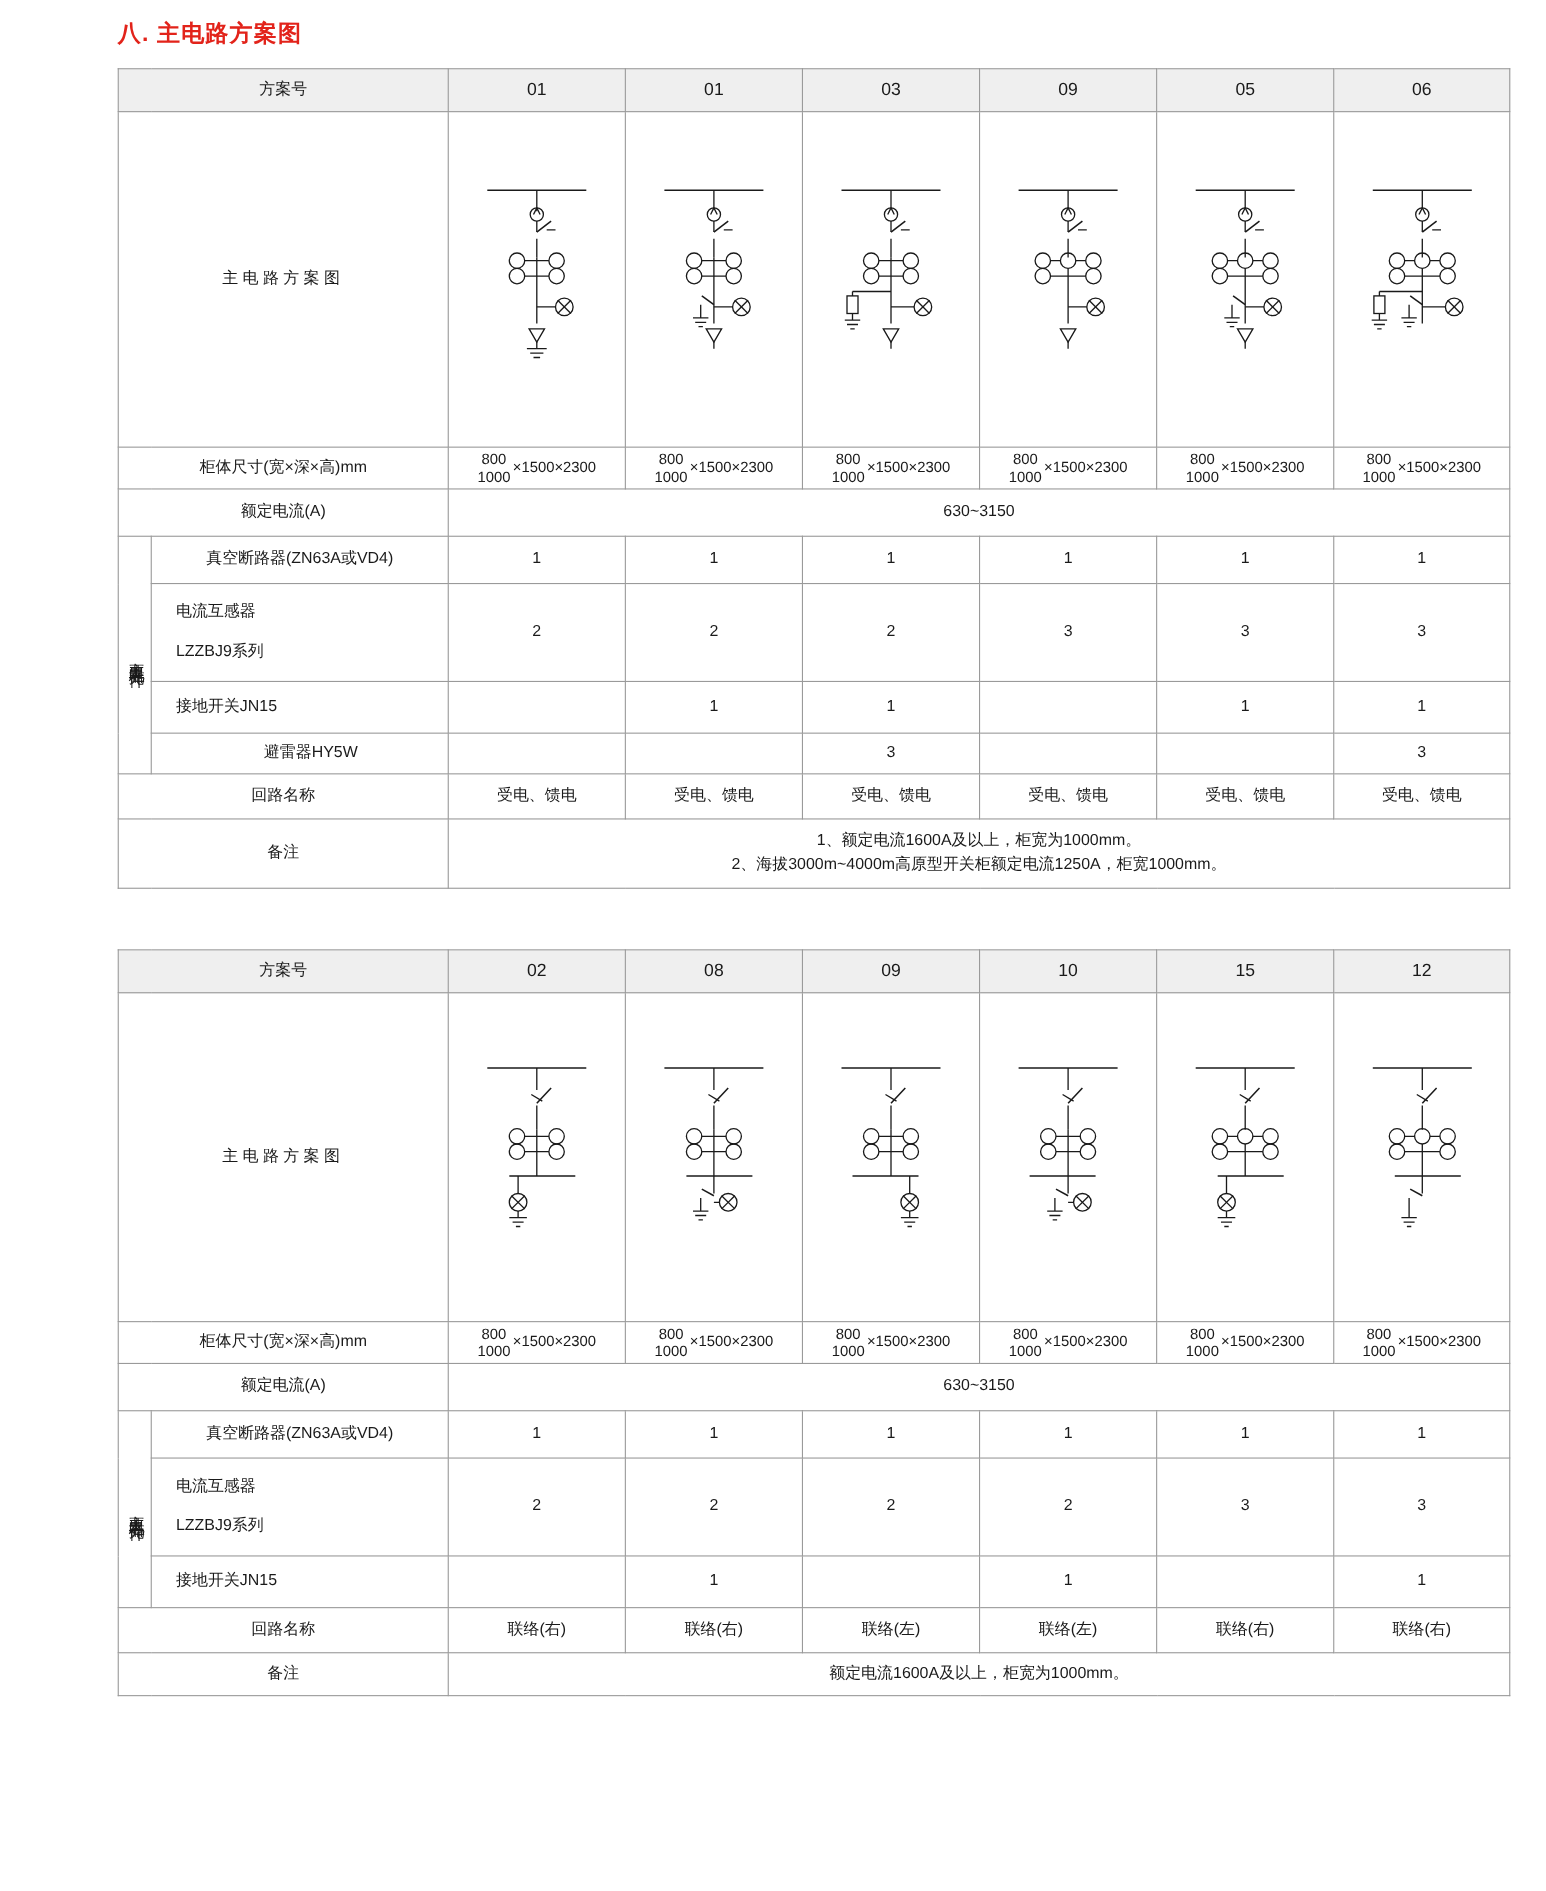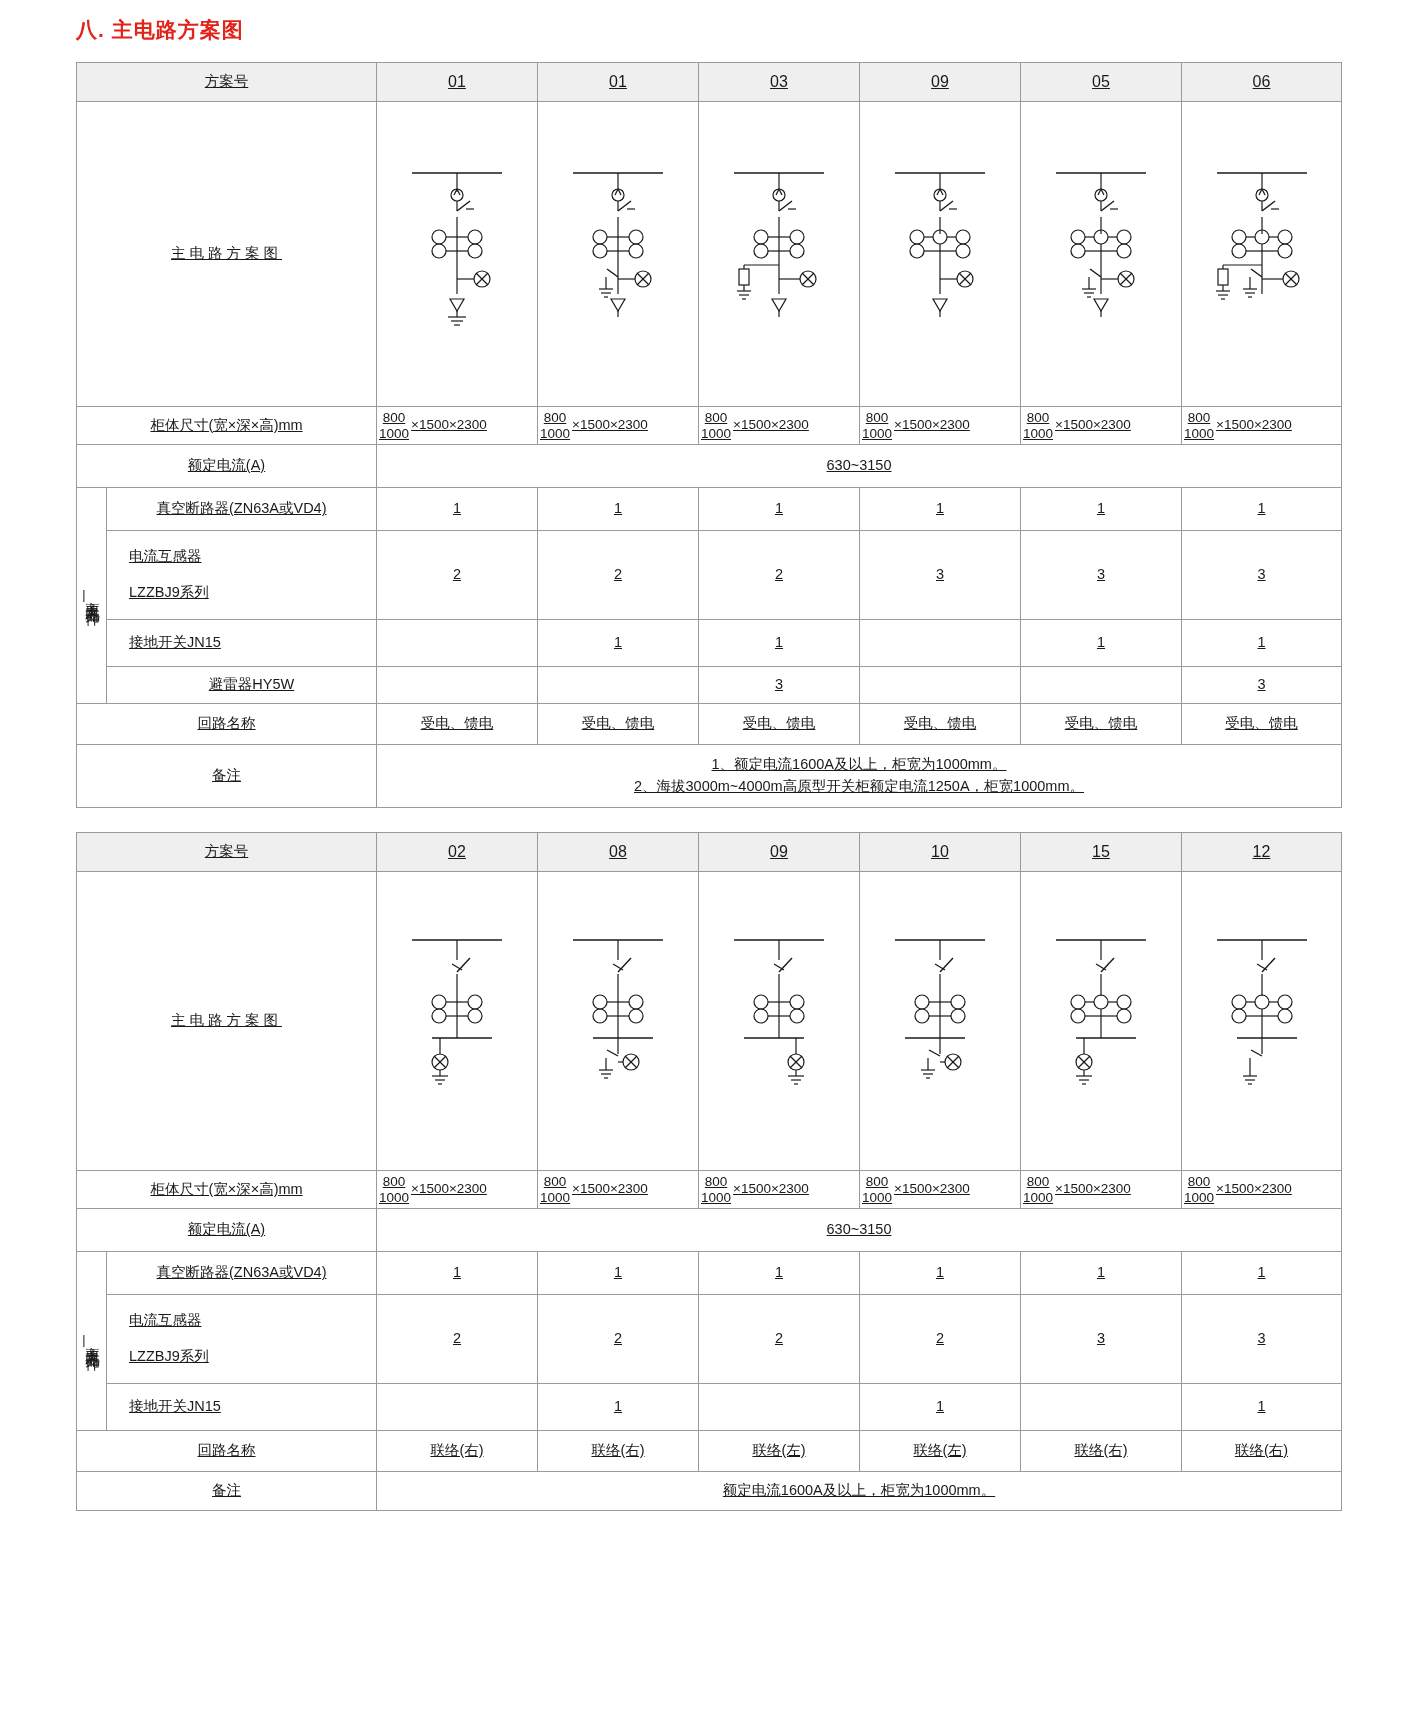--- a/index.html
+++ b/index.html
@@ -3,36 +3,35 @@
 <meta charset="utf-8">
 <style>
   html,body{margin:0;padding:0;}
   body{
     width:1405px;
     background:#ffffff;
     font-family:"Liberation Sans","DejaVu Sans",sans-serif;
     color:#1a1a1a;
     -webkit-font-smoothing:antialiased;
   }
-  .page{width:1405px;box-sizing:border-box;padding:10px 70px 20px 76px;}
+  .page{width:1405px;box-sizing:border-box;padding:10px 70px 20px 107px;}
 
   .doc-title{
     color:#e2231a;
     font-size:21px;
     font-weight:bold;
     letter-spacing:1px;
     margin:6px 0 18px 0;
   }
 
   table.scheme{
     border-collapse:collapse;
     width:1265px;
     table-layout:fixed;
-    margin-bottom:24px;
-    text-decoration:underline;
+    margin-bottom:55px;
   }
   table.scheme td{
     border:1px solid #9a9a9a;
     font-size:14.5px;
     text-align:center;
     vertical-align:middle;
     padding:3px 2px;
     line-height:1.5;
   }
   .hdr{background:#efefef;height:32px;font-size:15px;}
@@ -57,21 +56,21 @@
   }
 
   .diagram-row td{height:298px;}
   .diagram-row.second td{height:292px;}
 
   .dim{
     font-size:13.5px;
     white-space:nowrap;
     display:flex;
     align-items:center;
-    justify-content:flex-start;
+    justify-content:center;
     gap:2px;
   }
   .dim .stack{
     display:inline-block;
     text-align:center;
     line-height:1.15;
     font-size:13.5px;
   }
   .notes{
     text-align:left;

